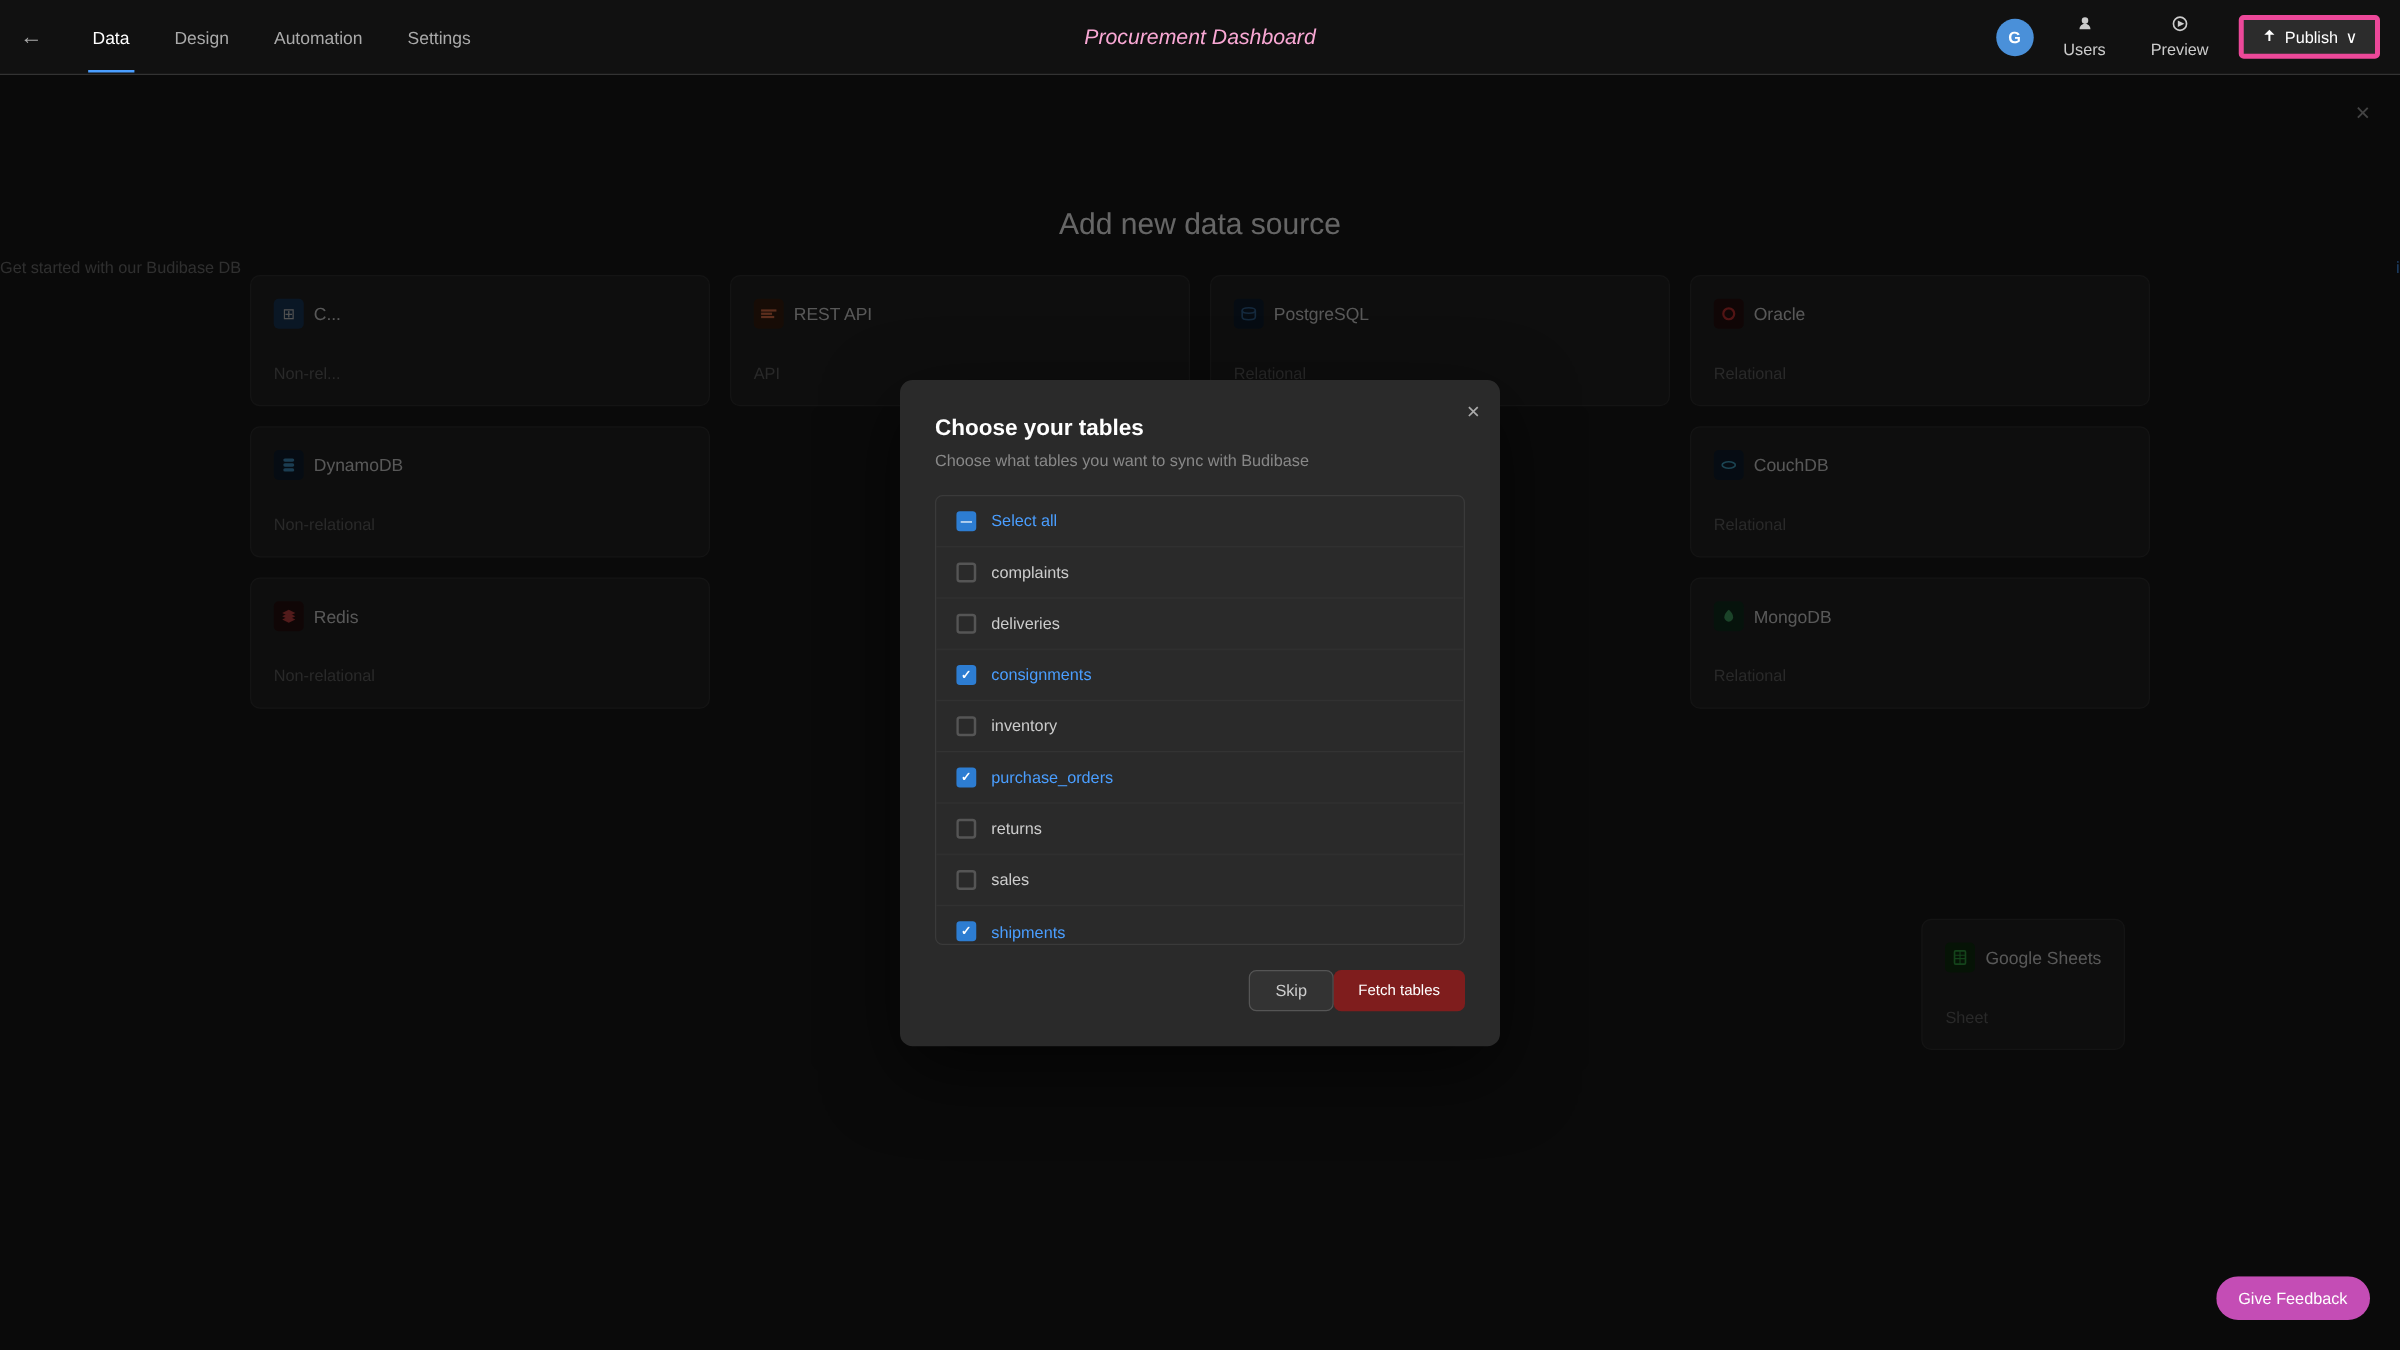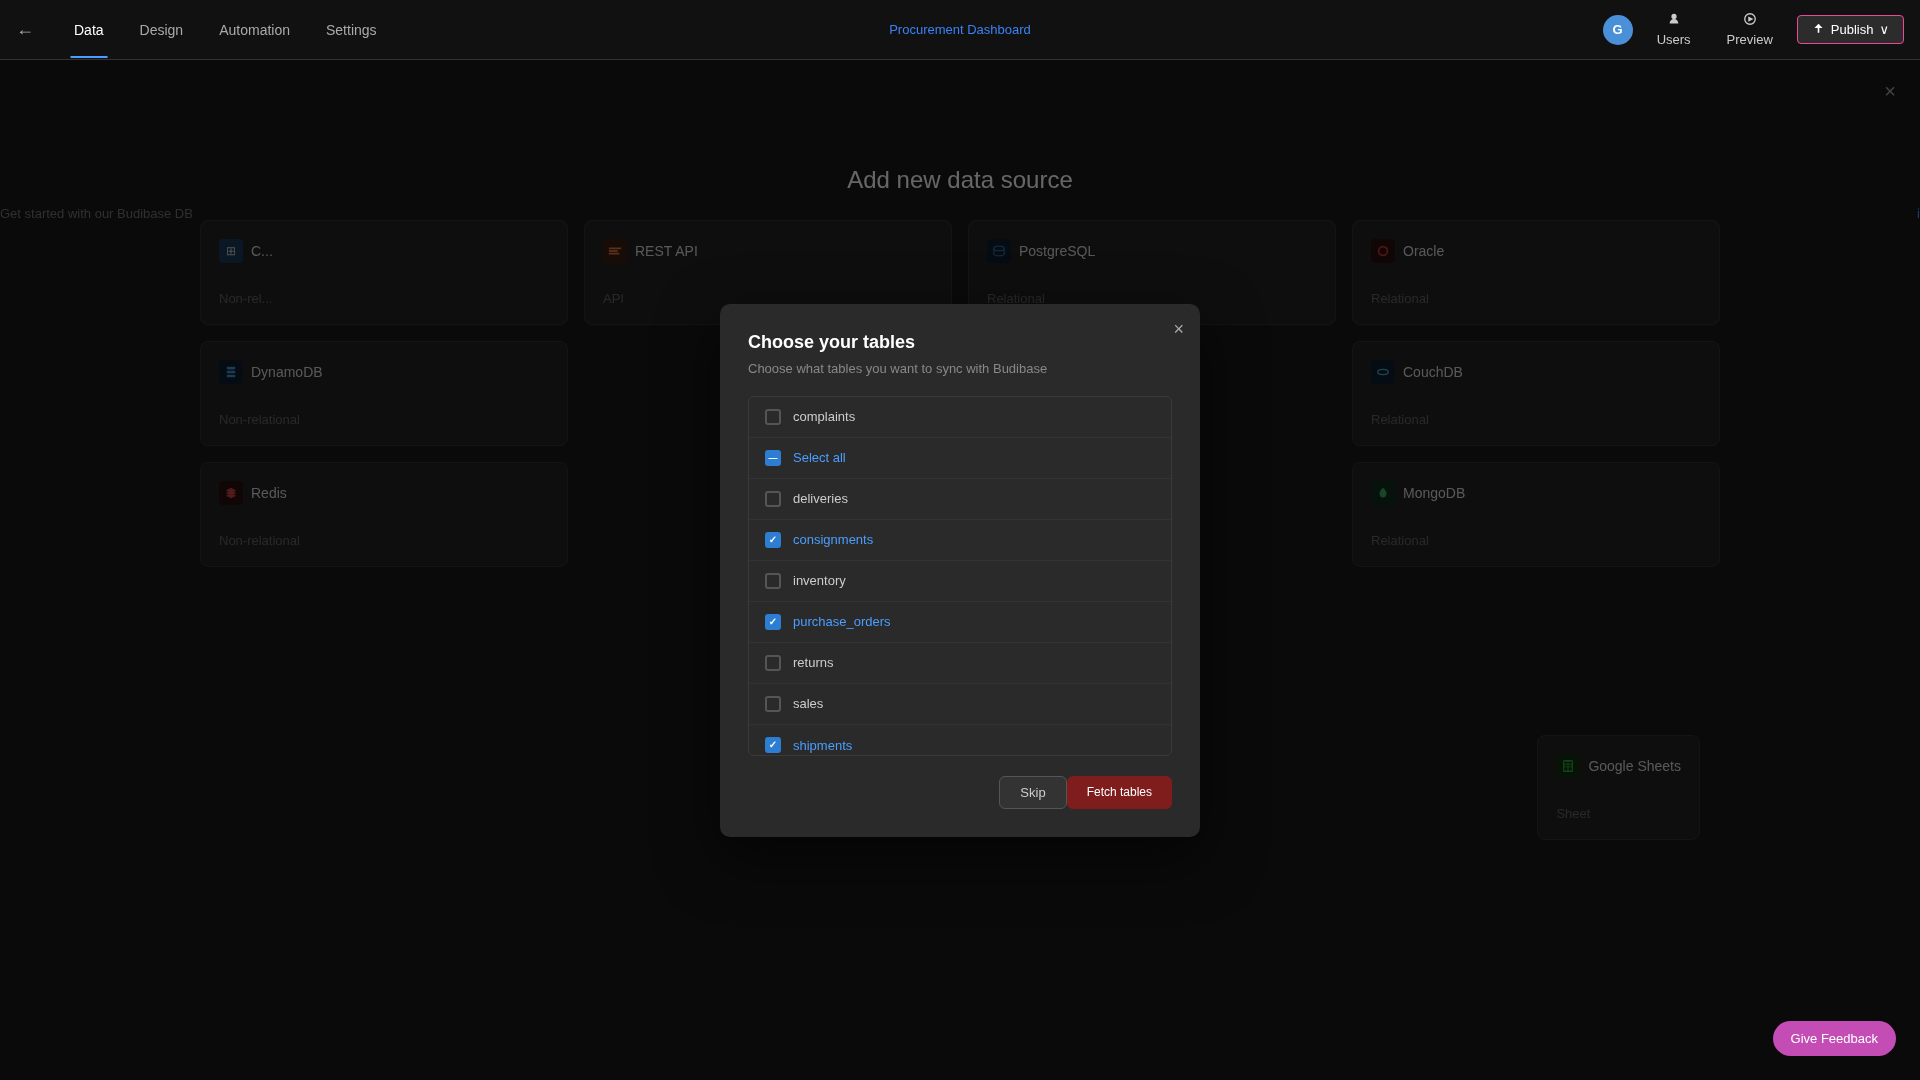--- a/index.html
+++ b/index.html
@@ -62,23 +62,24 @@
       left: 50%;
       transform: translateX(-50%);
       width: 60%;
       height: 2px;
       background: #4a9eff;
     }
     .topnav-center {
       position: absolute;
       left: 50%;
       transform: translateX(-50%);
-      color: #3b82f6;
-      font-size: 13px;
+      color: #f9a8d4;
+      font-size: 17px;
       font-weight: 500;
+      font-style: italic;
     }
     .topnav-right {
       margin-left: auto;
       display: flex;
       align-items: center;
       gap: 12px;
     }
     .avatar {
       width: 30px;
       height: 30px;
@@ -102,21 +103,21 @@
       color: #ccc;
       cursor: pointer;
       font-size: 13px;
       flex-direction: column;
     }
     .publish-btn {
       background: #2c2c2c;
       color: #fff;
       padding: 6px 14px;
       border-radius: 4px;
-      border: 1px solid #ec4899;
+      border: 4px solid #ec4899;
       cursor: pointer;
       display: flex;
       align-items: center;
       gap: 6px;
       font-size: 13px;
     }
 
     
     .main-content {
       position: relative;
@@ -535,27 +536,27 @@
   <div class="overlay">
 
     <div class="modal">
       <button class="modal-close">×</button>
       <div class="modal-title">Choose your tables</div>
       <div class="modal-subtitle">Choose what tables you want to sync with Budibase</div>
 
       <div class="table-list">
 
         <div class="table-row">
+          <div class="cb indeterminate"></div>
+          <span class="table-name checked-label">Select all</span>
+        </div>
+
+        <div class="table-row">
           <div class="cb"></div>
           <span class="table-name">complaints</span>
-        </div>
-
-        <div class="table-row">
-          <div class="cb indeterminate"></div>
-          <span class="table-name checked-label">Select all</span>
         </div>
 
         <div class="table-row">
           <div class="cb"></div>
           <span class="table-name">deliveries</span>
         </div>
 
         <div class="table-row">
           <div class="cb checked"></div>
           <span class="table-name checked-label">consignments</span>

